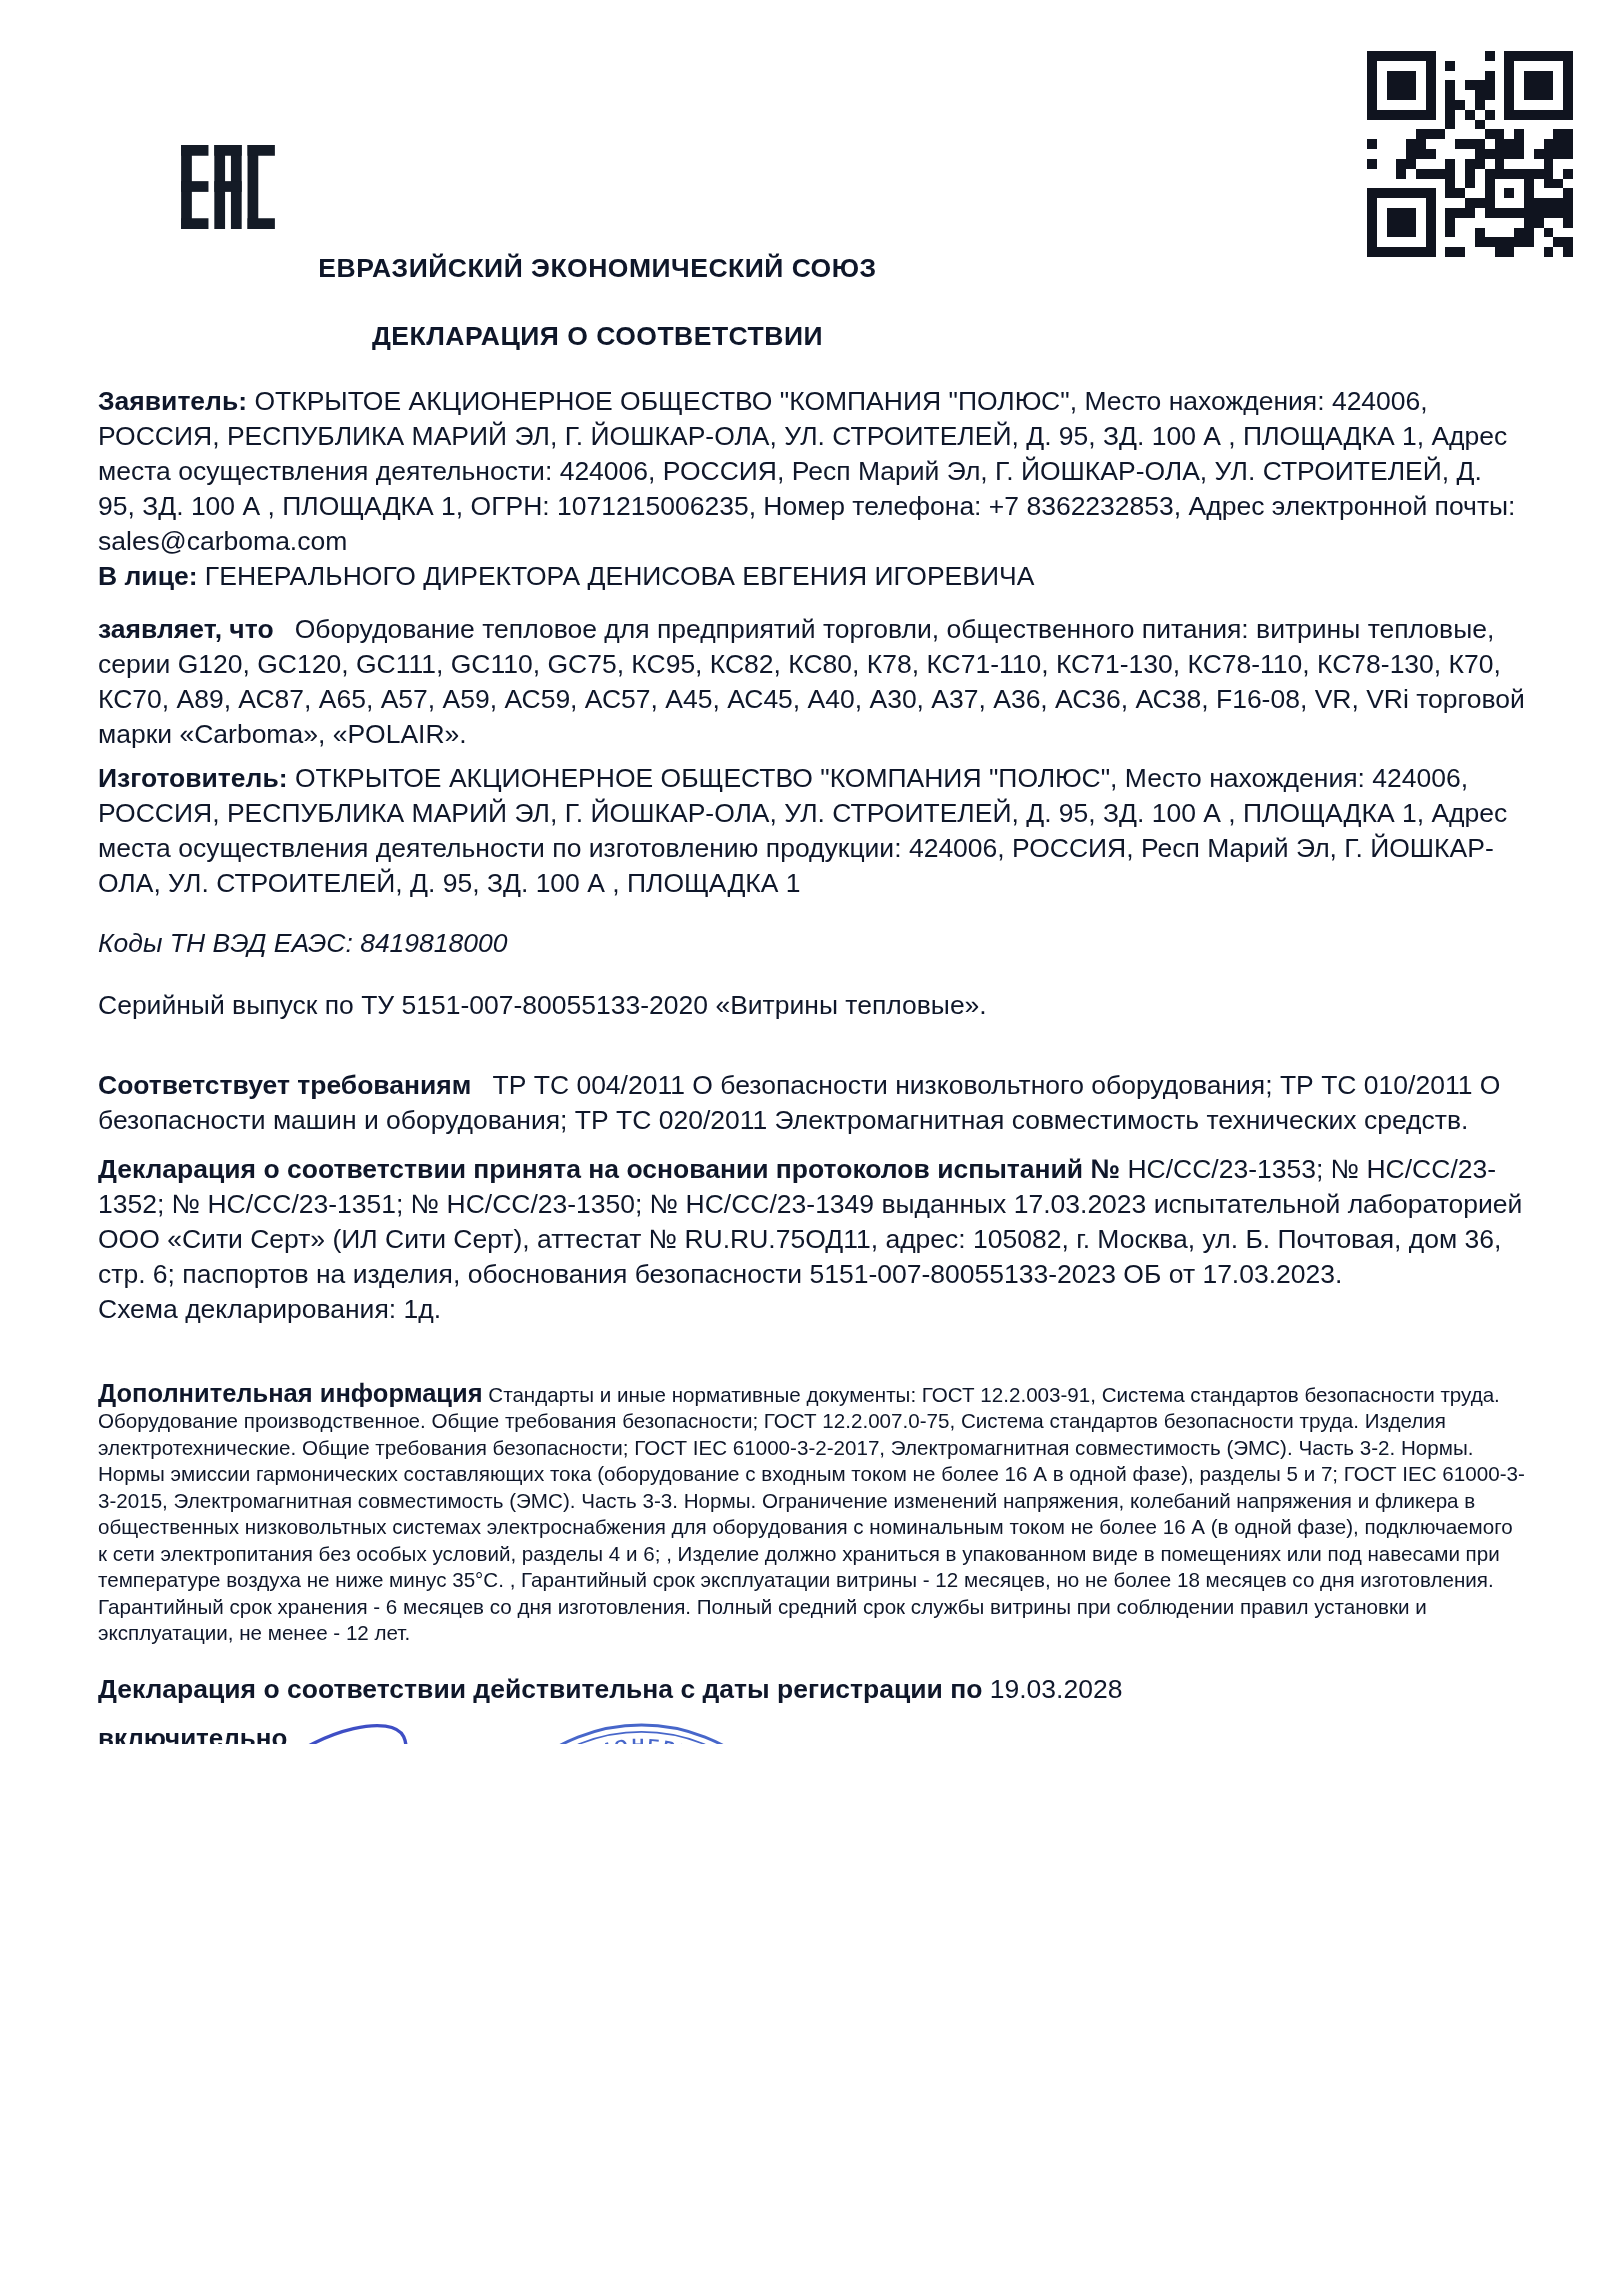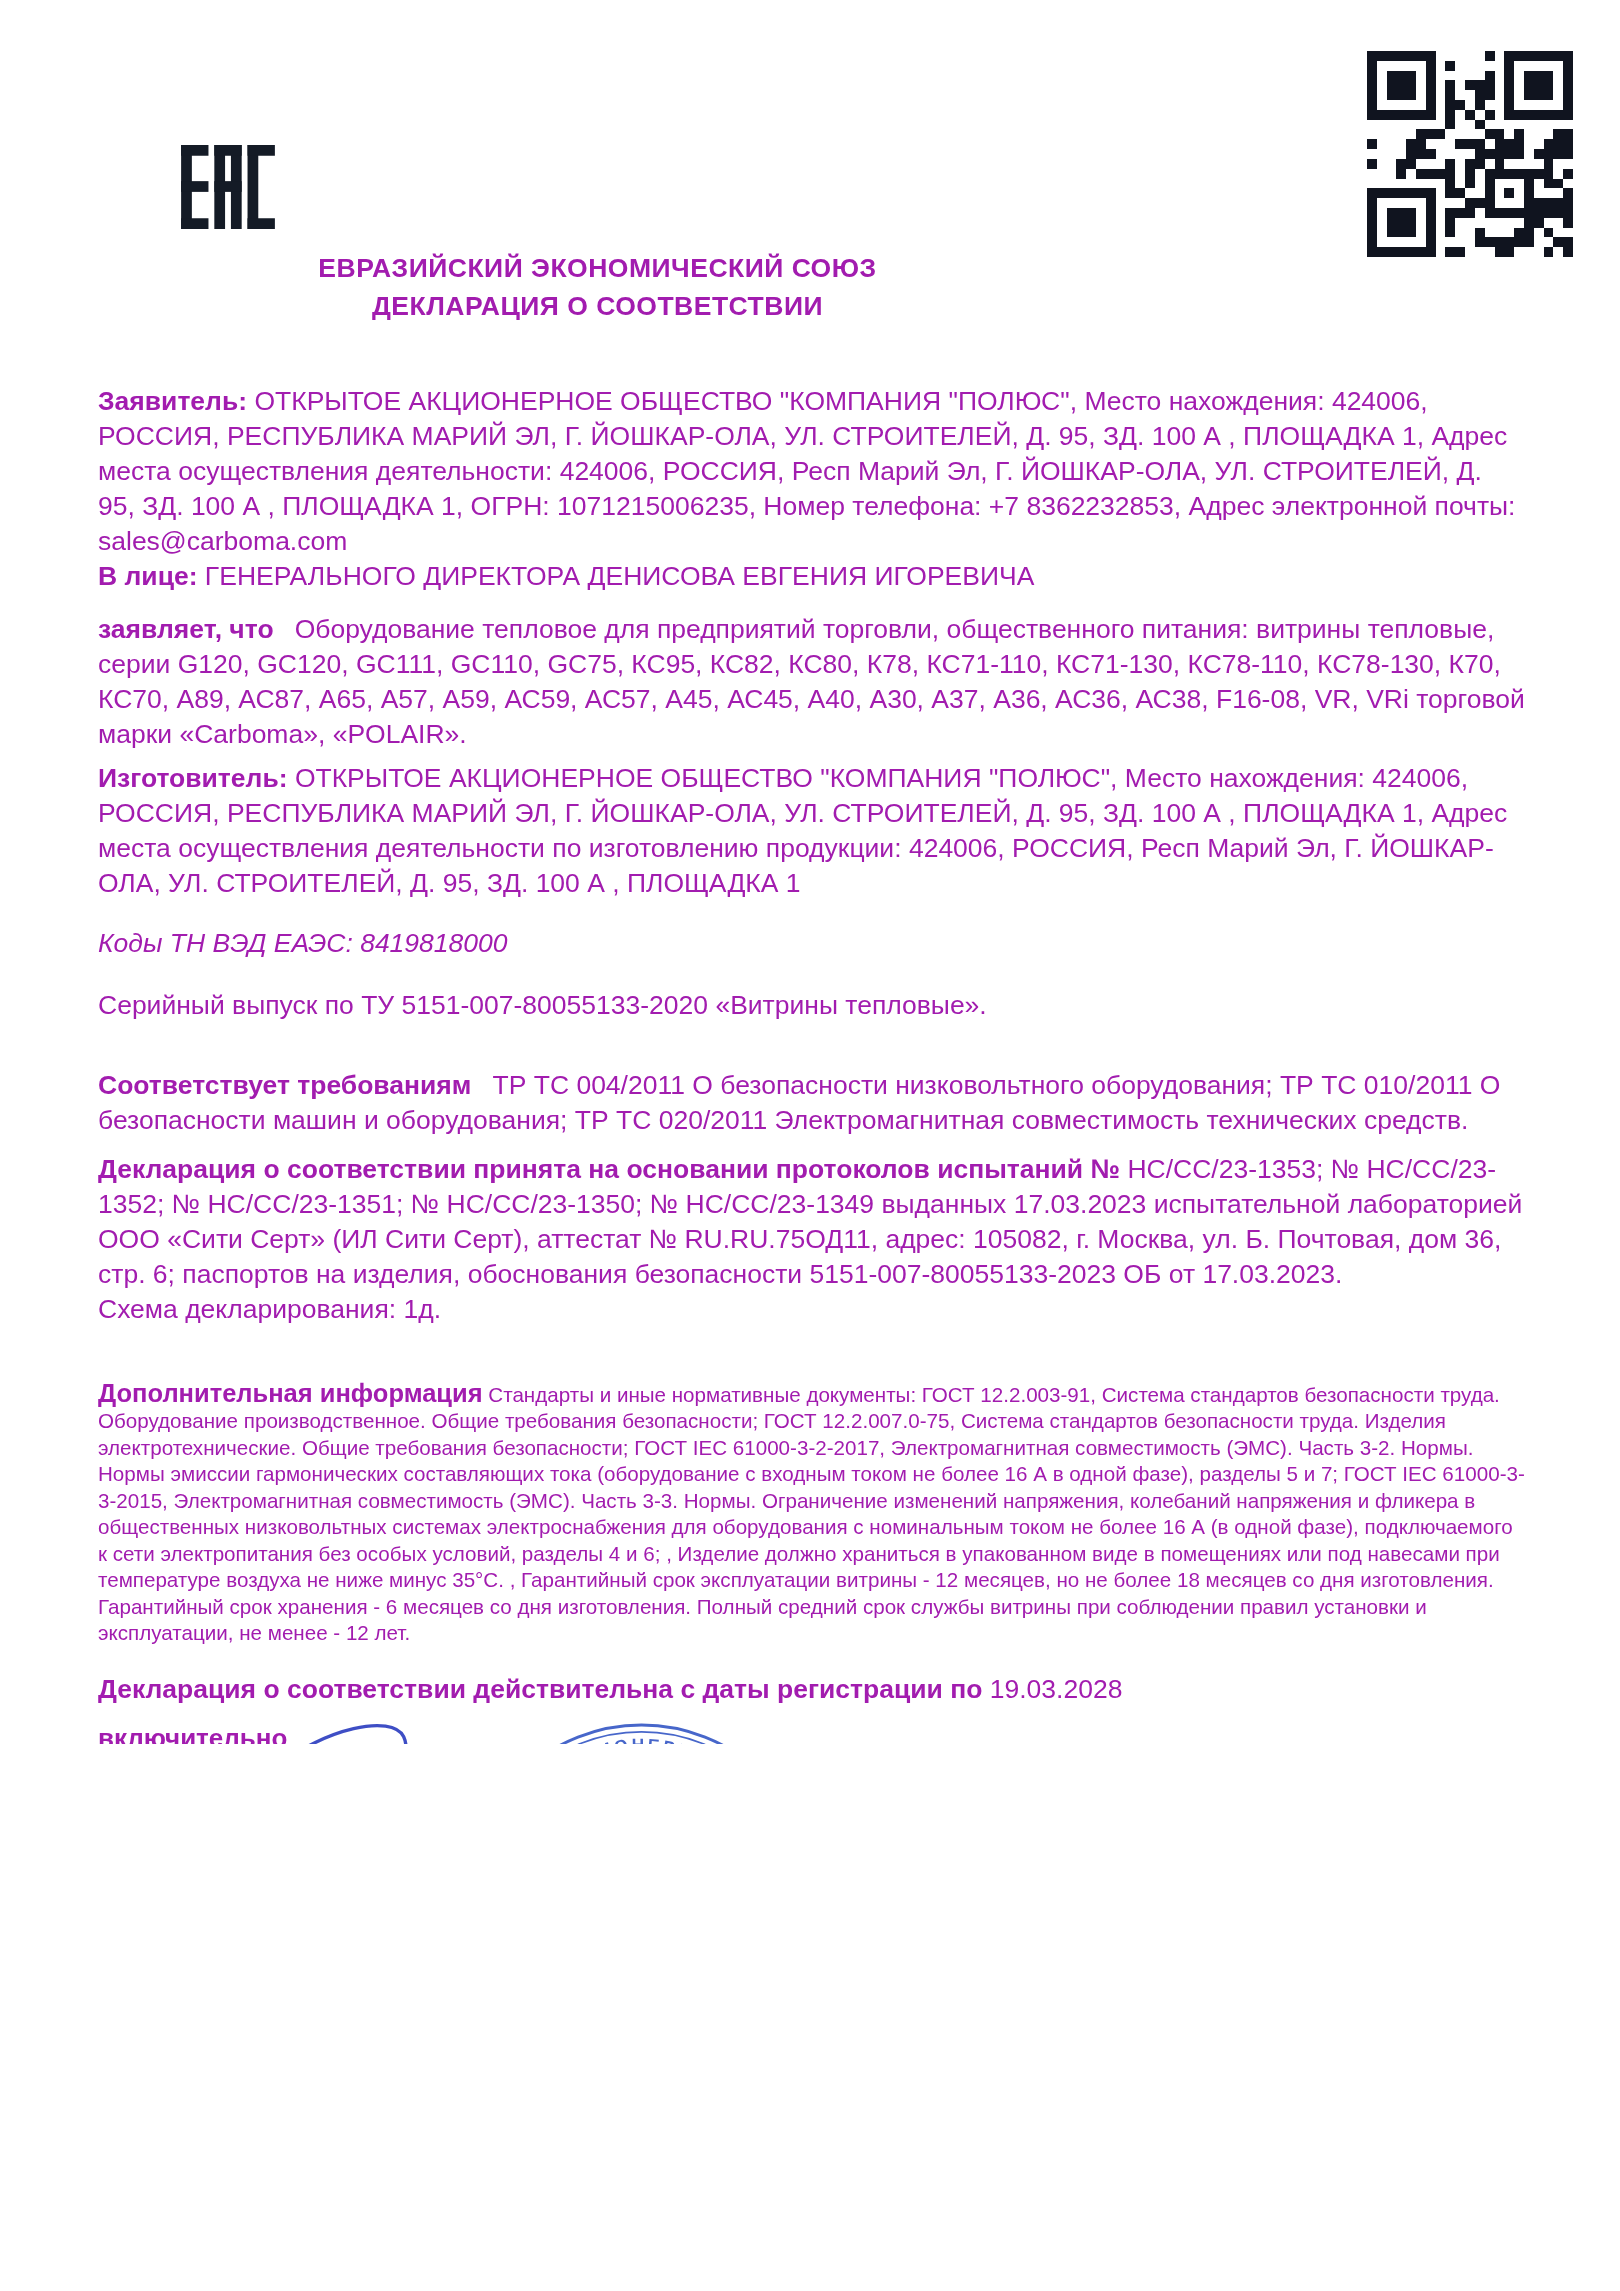--- a/index.html
+++ b/index.html
@@ -1,28 +1,28 @@
 <!DOCTYPE html>
 <html><head>
 <meta charset="utf-8">
 <style>
   html,body{margin:0;padding:0;background:#ffffff;}
   .page{
     position:relative;
     width:1620px;height:1744px;
     background:#ffffff;
     font-family:"Liberation Sans", sans-serif;
-    color:#a21caf;
+    color:#0f172a;
     overflow:hidden;
   }
   
   .eac-logo{position:absolute;left:181px;top:145px;width:94px;height:84px;}
   .title-block{position:absolute;left:176px;top:253px;width:843px;text-align:center;}
   .title-line{font-size:26.5px;font-weight:bold;letter-spacing:0.5px;}
-  .title-line.second{margin-top:7px;}
+  .title-line.second{margin-top:37px;}
   .qr{
     position:absolute;top:51px;right:47px;width:206px;height:206px;
     display:grid;grid-template-columns:repeat(21,1fr);grid-template-rows:repeat(21,1fr);
   }
   .qr div{width:100%;height:100%;}
   .qr div.f{background:#10141f;}
   
   .content{position:absolute;left:98px;top:384px;width:1427px;}
   .para{font-size:26.5px;line-height:35px;text-align:left;}
   .lbl{font-weight:bold;}

